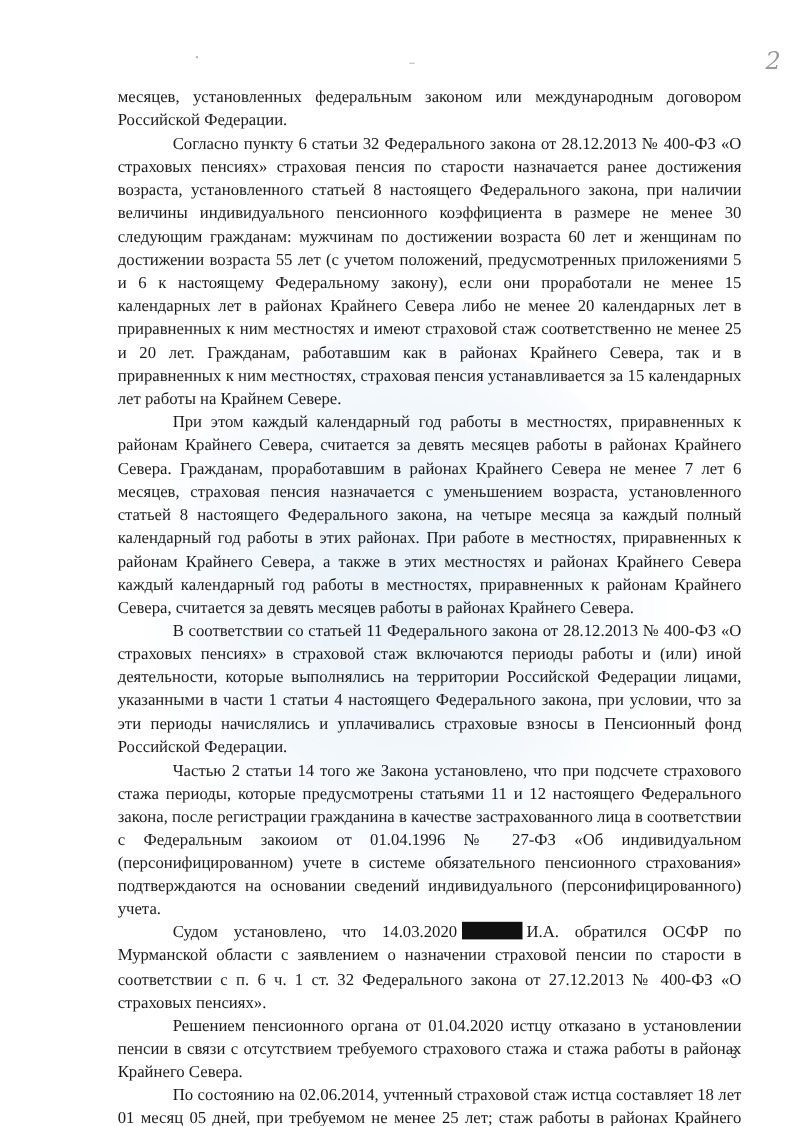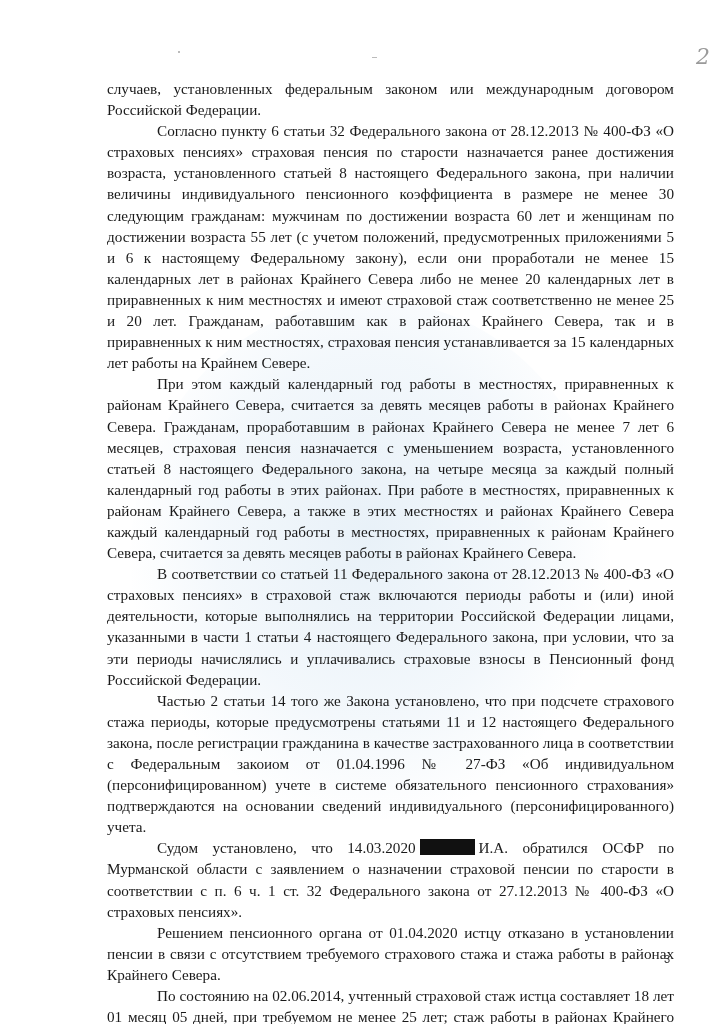--- a/index.html
+++ b/index.html
@@ -32,21 +32,21 @@
 </style>
 </head>
 <body>
 
 <div class="watermark"></div>
 <div class="speck" style="left:178px;top:51px;width:2px;height:2px;"></div>
 <div class="speck" style="left:372px;top:57px;width:5px;height:1px;"></div>
 <div class="handmark">2</div>
 
 <div class="page">
-  <p>случаев, установленных федеральным законом или международным договором Российской Федерации.</p>
+  <p>месяцев, установленных федеральным законом или международным договором Российской Федерации.</p>
   <p class="ind">Согласно пункту 6 статьи 32 Федерального закона от 28.12.2013 № 400-ФЗ «О страховых пенсиях» страховая пенсия по старости назначается ранее достижения возраста, установленного статьей 8 настоящего Федерального закона, при наличии величины индивидуального пенсионного коэффициента в размере не менее 30 следующим гражданам: мужчинам по достижении возраста 60 лет и женщинам по достижении возраста 55 лет (с учетом положений, предусмотренных приложениями 5 и 6 к настоящему Федеральному закону), если они проработали не менее 15 календарных лет в районах Крайнего Севера либо не менее 20 календарных лет в приравненных к ним местностях и имеют страховой стаж соответственно не менее 25 и 20 лет. Гражданам, работавшим как в районах Крайнего Севера, так и в приравненных к ним местностях, страховая пенсия устанавливается за 15 календарных лет работы на Крайнем Севере.</p>
   <p class="ind">При этом каждый календарный год работы в местностях, приравненных к районам Крайнего Севера, считается за девять месяцев работы в районах Крайнего Севера. Гражданам, проработавшим в районах Крайнего Севера не менее 7 лет 6 месяцев, страховая пенсия назначается с уменьшением возраста, установленного статьей 8 настоящего Федерального закона, на четыре месяца за каждый полный календарный год работы в этих районах. При работе в местностях, приравненных к районам Крайнего Севера, а также в этих местностях и районах Крайнего Севера каждый календарный год работы в местностях, приравненных к районам Крайнего Севера, считается за девять месяцев работы в районах Крайнего Севера.</p>
   <p class="ind">В соответствии со статьей 11 Федерального закона от 28.12.2013 № 400-ФЗ «О страховых пенсиях» в страховой стаж включаются периоды работы и (или) иной деятельности, которые выполнялись на территории Российской Федерации лицами, указанными в части 1 статьи 4 настоящего Федерального закона, при условии, что за эти периоды начислялись и уплачивались страховые взносы в Пенсионный фонд Российской Федерации.</p>
   <p class="ind">Частью 2 статьи 14 того же Закона установлено, что при подсчете страхового стажа периоды, которые предусмотрены статьями 11 и 12 настоящего Федерального закона, после регистрации гражданина в качестве застрахованного лица в соответствии с Федеральным закоиом от 01.04.1996 № 27-ФЗ «Об индивидуальном (персонифицированном) учете в системе обязательного пенсионного страхования» подтверждаются на основании сведений индивидуального (персонифицированного) учета.</p>
   <p class="ind"><span>Судом установлено, что 14.03.2020</span><span class="redact"></span><span>И.А. обратился ОСФР по Мурманской области с заявлением о назначении страховой пенсии по старости в соответствии с п. 6 ч. 1 ст. 32 Федерального закона от 27.12.2013 № 400-ФЗ «О страховых пенсиях».</span></p>
   <p class="ind">Решением пенсионного органа от 01.04.2020 истцу отказано в установлении пенсии в связи с отсутствием требуемого страхового стажа и стажа работы в районах Крайнего Севера.</p>
   <p class="ind">По состоянию на 02.06.2014, учтенный страховой стаж истца составляет 18 лет 01 месяц 05 дней, при требуемом не менее 25 лет; стаж работы в районах Крайнего Севера составляет 00 лет 04 месяца 26 дней, при требуемом не менее 15 лет.</p>
 
 </div>
 

